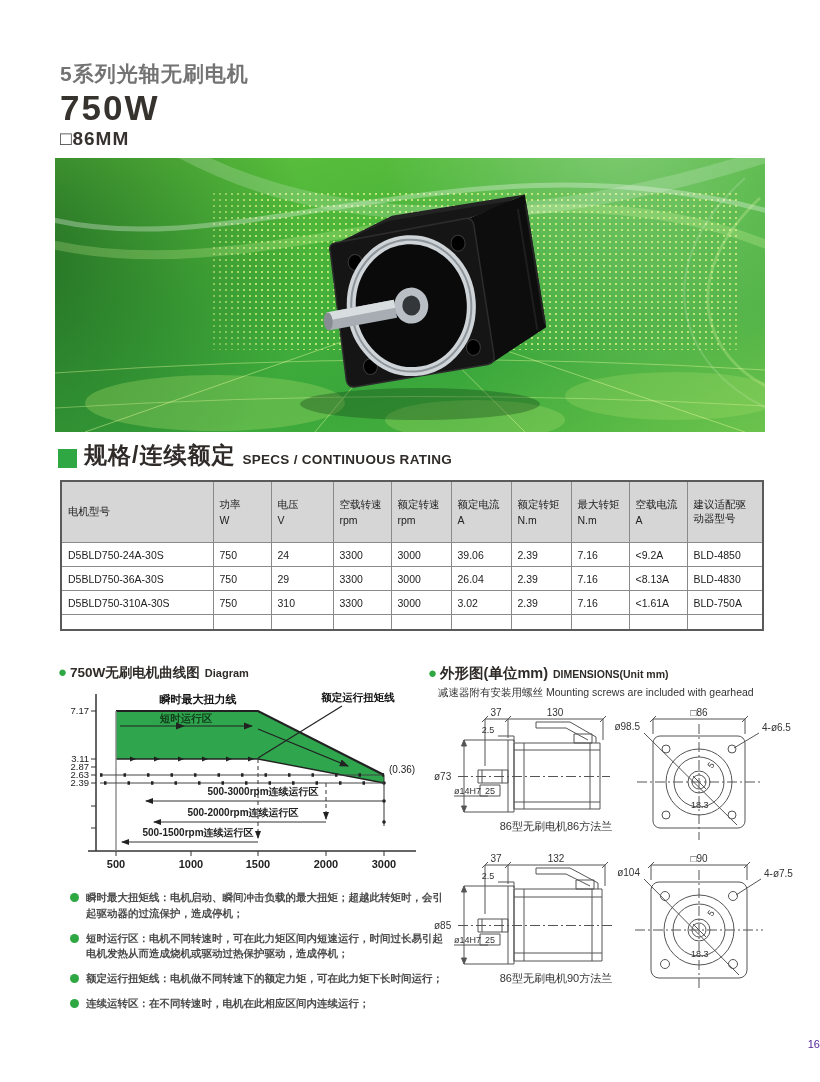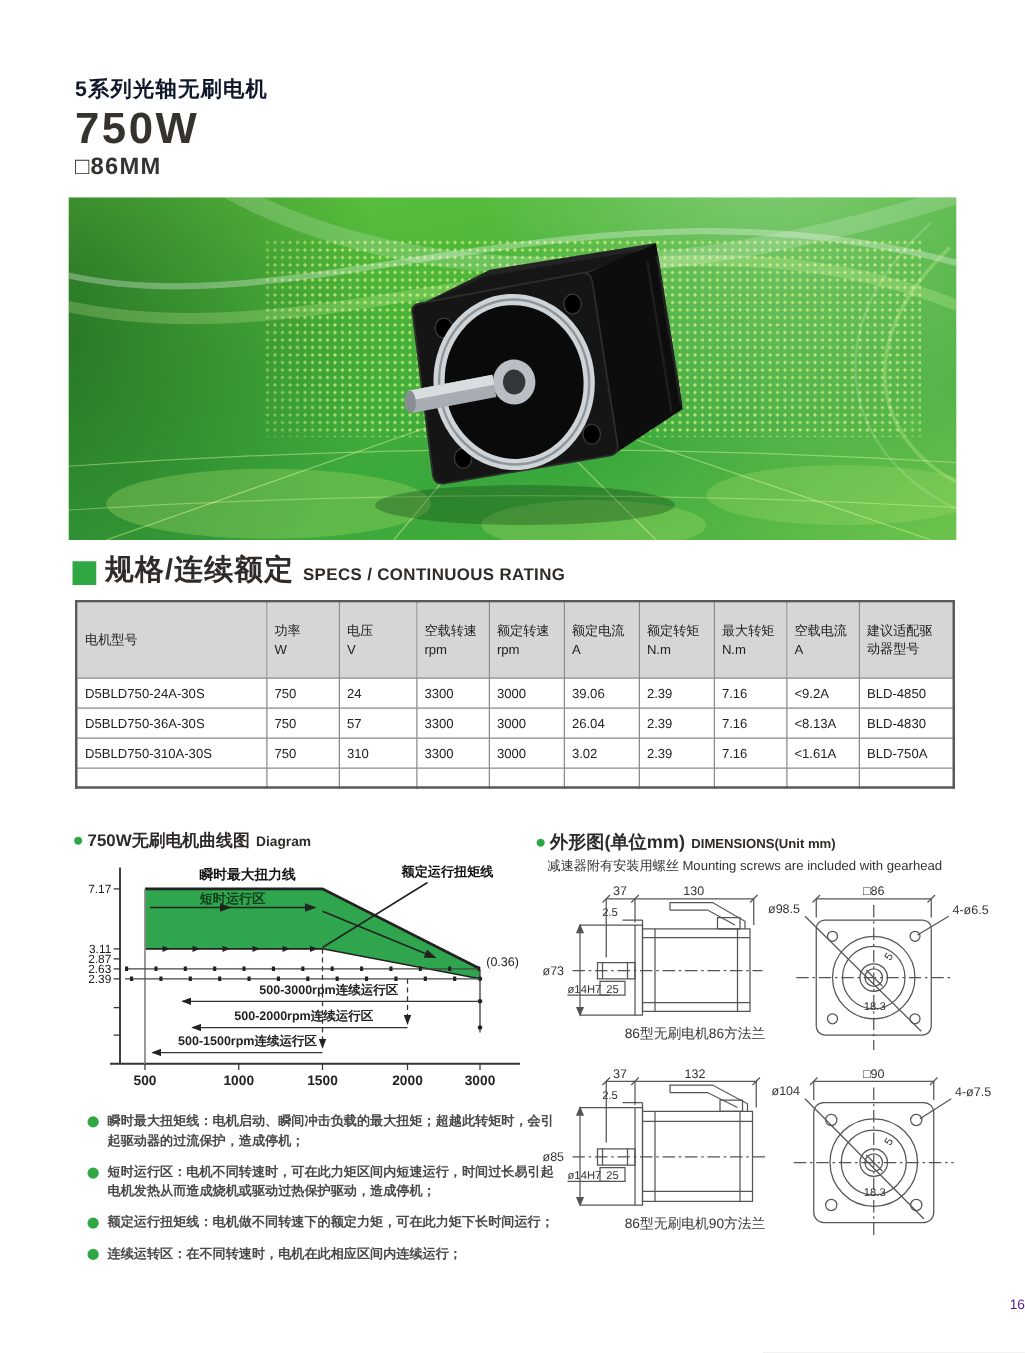--- a/index.html
+++ b/index.html
@@ -3,21 +3,21 @@
 <meta charset="utf-8">
 <style>
   html,body{margin:0;padding:0;background:#e8e8e8;}
   .page{
     width:820px;height:1082px;position:relative;background:#ffffff;
     margin:0 auto;font-family:"Liberation Sans","DejaVu Sans",sans-serif;
     overflow:hidden;color:#333;
   }
   
   .hdr{position:absolute;left:60px;top:60px;}
-  .hdr .series{color:#0f172a;font-size:17px;font-weight:bold;letter-spacing:1px;}
+  .hdr .series{color:#737373;font-size:21px;font-weight:bold;letter-spacing:1px;}
   .hdr .power{color:#36322e;font-size:35px;font-weight:bold;letter-spacing:2px;line-height:1.05;margin-top:2px;}
   .hdr .frame{color:#36322e;font-size:19px;font-weight:bold;letter-spacing:1px;margin-top:1px;}
   
   .banner{
     position:absolute;left:55px;top:158px;width:710px;height:274px;overflow:hidden;
     background:
       radial-gradient(circle at -6% 35%, rgba(8,66,24,.62), rgba(8,66,24,0) 38%),
       radial-gradient(circle at 108% 120%, rgba(190,235,120,.35), rgba(190,235,120,0) 45%),
       radial-gradient(circle at 80% -10%, rgba(255,255,255,.28), rgba(255,255,255,0) 38%),
       linear-gradient(168deg,#5fc23c 0%, #46b13a 40%, #3aa73c 70%, #4cb43c 100%);
@@ -198,21 +198,21 @@
           <td>3000</td>
           <td>39.06</td>
           <td>2.39</td>
           <td>7.16</td>
           <td>&lt;9.2A</td>
           <td>BLD-4850</td>
         </tr>
         <tr>
           <td>D5BLD750-36A-30S</td>
           <td>750</td>
-          <td>57</td>
+          <td>29</td>
           <td>3300</td>
           <td>3000</td>
           <td>26.04</td>
           <td>2.39</td>
           <td>7.16</td>
           <td>&lt;8.13A</td>
           <td>BLD-4830</td>
         </tr>
         <tr>
           <td>D5BLD750-310A-30S</td>

